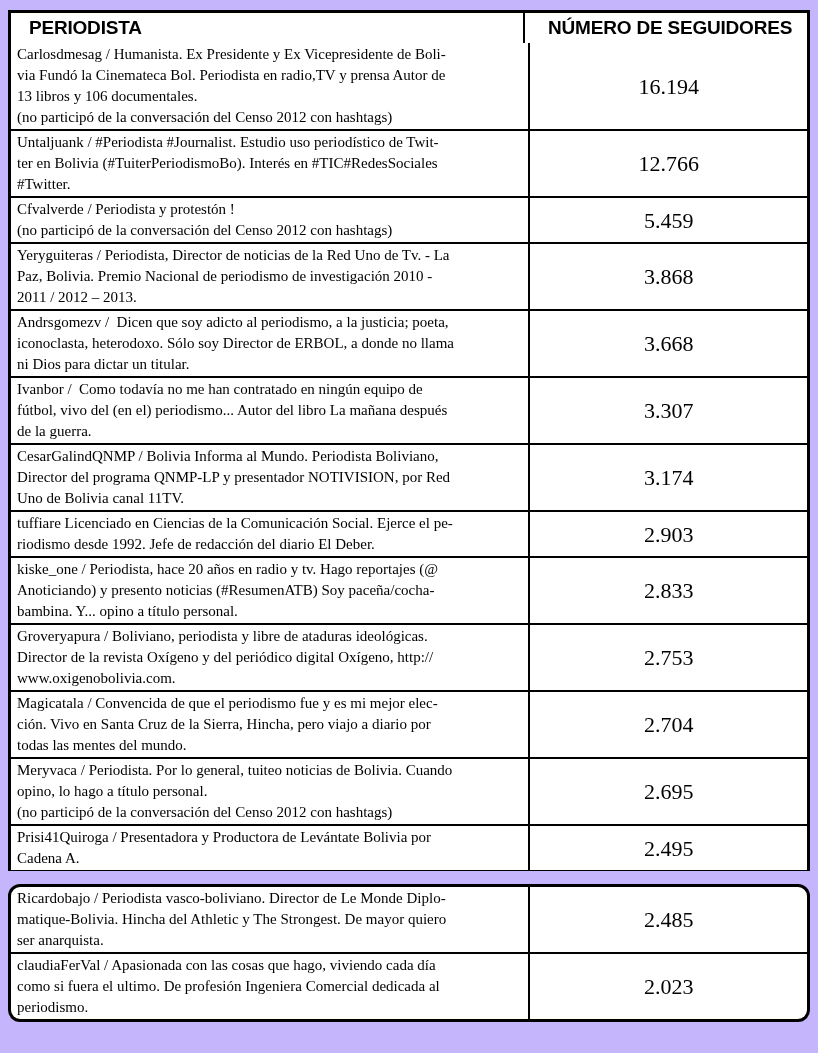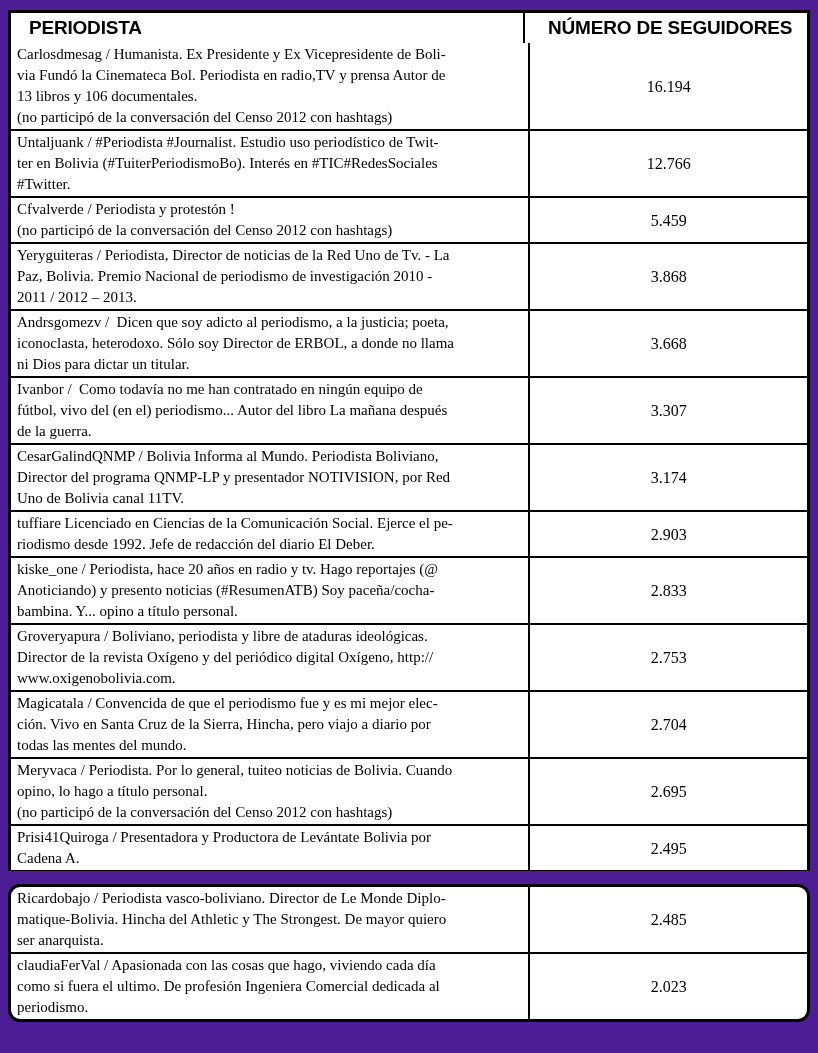--- a/index.html
+++ b/index.html
@@ -8,21 +8,21 @@
     background: #ffffff;
     width: 818px;
     height: 1053px;
     font-family: "Liberation Serif", serif;
     color: #000000;
   }
   .page {
     position: relative;
     width: 818px;
     height: 1053px;
-    background: #4c1d95;
+    background: #c4b5fd;
     overflow: hidden;
   }
   .tbl {
     position: absolute;
     left: 8px;
     width: 802px;
     background: #ffffff;
     box-sizing: border-box;
     border: 3px solid #000000;
   }
@@ -76,21 +76,21 @@
     margin-left: 8px;
   }
   .bio-cell {
     font-size: 15px;
     line-height: 21px;
     padding: 1px 16px 1px 6px;
     white-space: pre;
     overflow: hidden;
   }
   .num-cell {
-    font-size: 16px;
+    font-size: 22px;
     line-height: 21px;
     padding: 1px 2px;
   }
 </style>
 </head>
 <body>
 
 <div class="page">
 
   <div class="tbl tbl-first">

